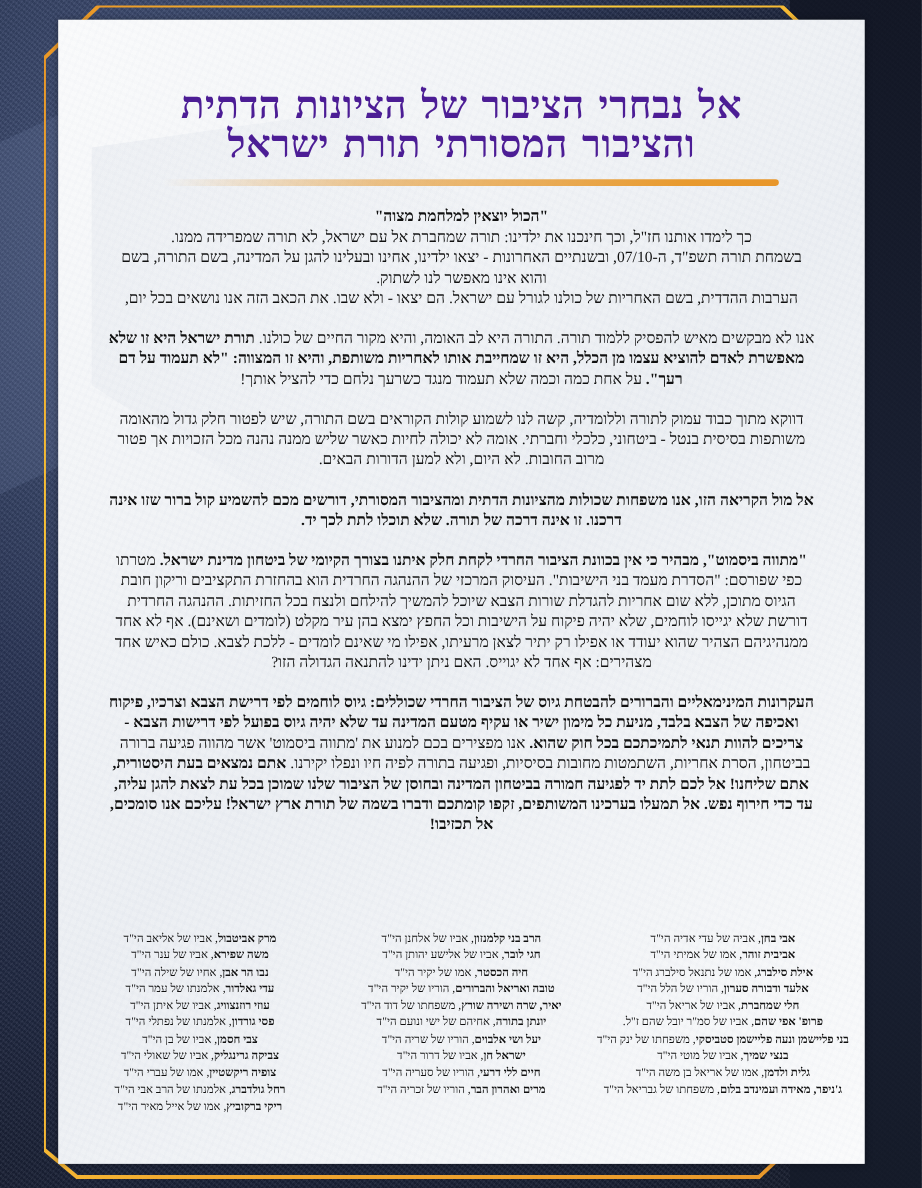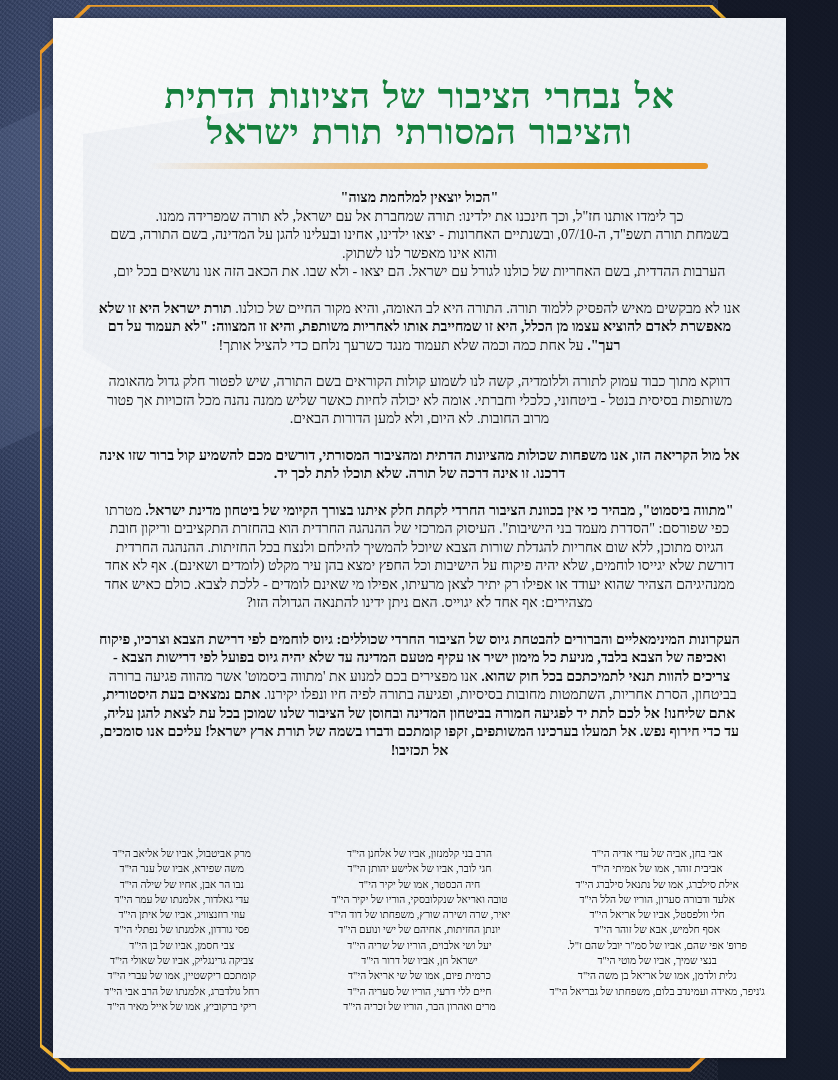--- a/index.html
+++ b/index.html
@@ -82,21 +82,21 @@
     .title {
       position: absolute;
       top: 60px;
       left: 40px;
       right: 40px;
       margin: 0;
       font-family: "DejaVu Serif", "Liberation Serif", serif;
       font-weight: bold;
       font-size: 35px;
       line-height: 36px;
-      color: #15803d;
+      color: #4c1d95;
       letter-spacing: 0.5px;
     }
     .title-underline {
       position: absolute;
       top: 145px;
       left: 95px;
       width: 560px;
       height: 6px;
       background: linear-gradient(90deg, rgba(230,150,40,0) 0%, rgba(230,150,40,0.55) 35%, #e89a2e 85%, #e8962a 100%);
       border-radius: 0 4px 4px 0;
@@ -135,21 +135,21 @@
       line-height: 15.3px;
     }
     .sig-col {
       width: 240px;
       text-align: center;
     }
     .sig-line {
       white-space: nowrap;
     }
     .sig-name {
-      font-weight: normal;
+      font-weight: bold;
     }
   </style>
 </head>
 <body>
 
 <div class="bg-texture"></div>
 <div class="bg-shape-left"></div>
 <div class="bg-shape-dark-right"></div>
 
 <svg class="frame" viewBox="0 0 760 1070" width="760" height="1070">
@@ -204,49 +204,48 @@
       <span class="bold">העקרונות המינימאליים והברורים להבטחת גיוס של הציבור החרדי שכוללים: גיוס לוחמים לפי דרישת הצבא וצרכיו, פיקוח ואכיפה של הצבא בלבד, מניעת כל מימון ישיר או עקיף מטעם המדינה עד שלא יהיה גיוס בפועל לפי דרישות הצבא - צריכים להוות תנאי לתמיכתכם בכל חוק שהוא.</span><span> אנו מפצירים בכם למנוע את 'מתווה ביסמוט' אשר מהווה פגיעה ברורה בביטחון, הסרת אחריות, השתמטות מחובות בסיסיות, ופגיעה בתורה לפיה חיו ונפלו יקירנו.</span><span class="bold"> אתם נמצאים בעת היסטורית, אתם שליחנו! אל לכם לתת יד לפגיעה חמורה בביטחון המדינה ובחוסן של הציבור שלנו שמוכן בכל עת לצאת להגן עליה, עד כדי חירוף נפש. אל תמעלו בערכינו המשותפים, זקפו קומתכם ודברו בשמה של תורת ארץ ישראל! עליכם אנו סומכים, אל תכזיבו!</span>
     </div>
   </div>
 
   <div class="signatures">
     <div class="sig-col">
       <div class="sig-line"><span class="sig-name">אבי בחן</span>, <span>אביה של עדי אדיה הי"ד</span></div>
       <div class="sig-line"><span class="sig-name">אביבית זוהר</span>, <span>אמו של אמיתי הי"ד</span></div>
       <div class="sig-line"><span class="sig-name">אילת סילברג</span>, <span>אמו של נתנאל סילברג הי"ד</span></div>
       <div class="sig-line"><span class="sig-name">אלעד ודבורה סערון</span>, <span>הוריו של הלל הי"ד</span></div>
-      <div class="sig-line"><span class="sig-name">חלי וולפסטל</span>, <span>אביו של אריאל הי"ד</span></div>
-      <div class="sig-line"><span class="sig-name">אסף חלמיש</span>, <span>אבא של זוהר הי"ד</span></div>
+      <div class="sig-line"><span class="sig-name">חלי שמחברת</span>, <span>אביו של אריאל הי"ד</span></div>
       <div class="sig-line"><span class="sig-name">פרופ' אפי שהם</span>, <span>אביו של סמ"ר יובל שהם ז"ל.</span></div>
+      <div class="sig-line"><span class="sig-name">בני פליישמן ונעה פליישמן סטביסקי</span>, <span>משפחתו של ינק הי"ד</span></div>
       <div class="sig-line"><span class="sig-name">בנצי שמיך</span>, <span>אביו של מוטי הי"ד</span></div>
       <div class="sig-line"><span class="sig-name">גלית ולדמן</span>, <span>אמו של אריאל בן משה הי"ד</span></div>
       <div class="sig-line"><span class="sig-name">ג'ניפר, מאידה ועמינדב בלום</span>, <span>משפחתו של גבריאל הי"ד</span></div>
     </div>
 
     <div class="sig-col">
       <div class="sig-line"><span class="sig-name">הרב בני קלמנזון</span>, <span>אביו של אלחנן הי"ד</span></div>
       <div class="sig-line"><span class="sig-name">חגי לובר</span>, <span>אביו של אלישע יהותן הי"ד</span></div>
       <div class="sig-line"><span class="sig-name">חיה הכסטר</span>, <span>אמו של יקיר הי"ד</span></div>
-      <div class="sig-line"><span class="sig-name">טובה ואריאל שנקלובסקי</span>, <span>הוריו של יקיר הי"ד</span></div>
+      <div class="sig-line"><span class="sig-name">טובה ואריאל והברורים</span>, <span>הוריו של יקיר הי"ד</span></div>
       <div class="sig-line"><span class="sig-name">יאיר, שרה ושירה שורץ</span>, <span>משפחתו של דוד הי"ד</span></div>
-      <div class="sig-line"><span class="sig-name">יונתן החזיתות</span>, <span>אחיהם של ישי ונועם הי"ד</span></div>
+      <div class="sig-line"><span class="sig-name">יונתן בתורה</span>, <span>אחיהם של ישי ונועם הי"ד</span></div>
       <div class="sig-line"><span class="sig-name">יעל ושי אלבוים</span>, <span>הוריו של שריה הי"ד</span></div>
       <div class="sig-line"><span class="sig-name">ישראל חן</span>, <span>אביו של דרור הי"ד</span></div>
-      <div class="sig-line"><span class="sig-name">כרמית פיום</span>, <span>אמו של שי אריאל הי"ד</span></div>
       <div class="sig-line"><span class="sig-name">חיים ללי דרעי</span>, <span>הוריו של סעריה הי"ד</span></div>
       <div class="sig-line"><span class="sig-name">מרים ואהרון הבר</span>, <span>הוריו של זכריה הי"ד</span></div>
     </div>
 
     <div class="sig-col">
       <div class="sig-line"><span class="sig-name">מרק אביטבול</span>, <span>אביו של אליאב הי"ד</span></div>
       <div class="sig-line"><span class="sig-name">משה שפירא</span>, <span>אביו של ענר הי"ד</span></div>
       <div class="sig-line"><span class="sig-name">נבו הר אבן</span>, <span>אחיו של שילה הי"ד</span></div>
       <div class="sig-line"><span class="sig-name">עדי גאלדור</span>, <span>אלמנתו של עמר הי"ד</span></div>
       <div class="sig-line"><span class="sig-name">עוזי רוזנצוויג</span>, <span>אביו של איתן הי"ד</span></div>
       <div class="sig-line"><span class="sig-name">פסי גורדון</span>, <span>אלמנתו של נפתלי הי"ד</span></div>
       <div class="sig-line"><span class="sig-name">צבי חסמן</span>, <span>אביו של בן הי"ד</span></div>
       <div class="sig-line"><span class="sig-name">צביקה גרינגליק</span>, <span>אביו של שאולי הי"ד</span></div>
-      <div class="sig-line"><span class="sig-name">קומתכם ריקשטיין</span>, <span>אמו של עברי הי"ד</span></div>
+      <div class="sig-line"><span class="sig-name">צופיה ריקשטיין</span>, <span>אמו של עברי הי"ד</span></div>
       <div class="sig-line"><span class="sig-name">רחל גולדברג</span>, <span>אלמנתו של הרב אבי הי"ד</span></div>
       <div class="sig-line"><span class="sig-name">ריקי ברקוביץ</span>, <span>אמו של אייל מאיר הי"ד</span></div>
     </div>
   </div>
 </div>
 
 </body></html>

